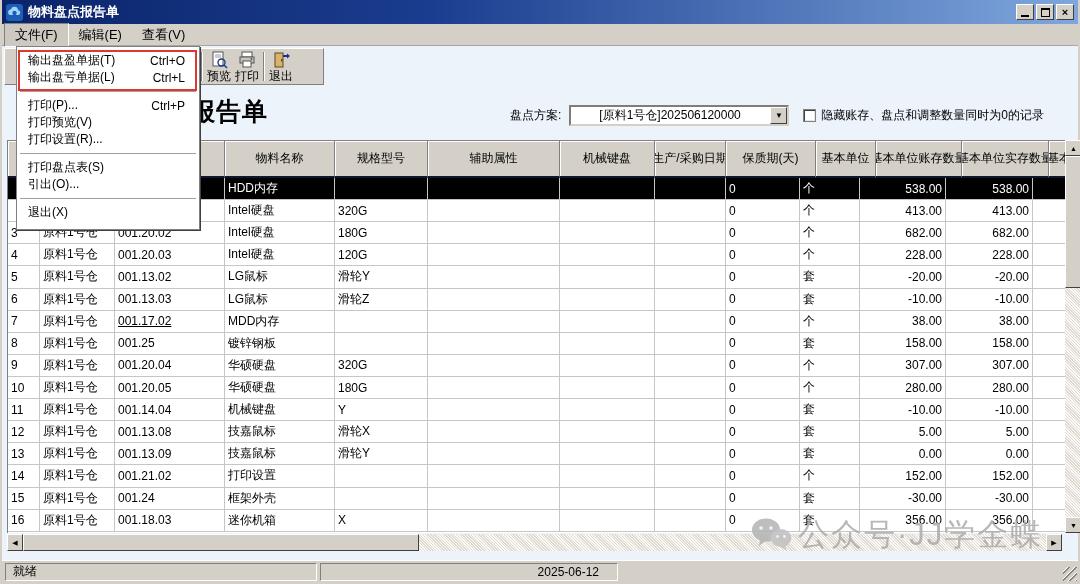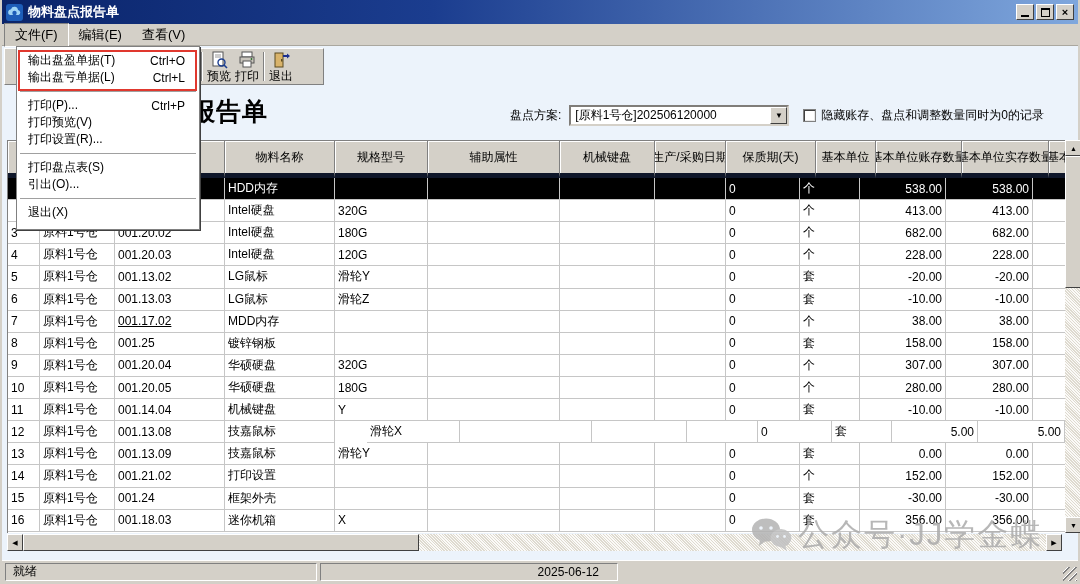--- a/index.html
+++ b/index.html
@@ -49,21 +49,21 @@
   .tsep { width:2px; margin:3px 2px; border-left:1px solid #808080; border-right:1px solid #fff; }
   
   .pagetitle {
     position:absolute; left:84px; top:95px; font-size:25px; font-weight:bold;
     letter-spacing:1px; color:#000;
   }
   .schemerow { position:absolute; left:508px; top:104px; height:22px; display:flex; align-items:center; }
   .schemelabel { margin-right:8px; }
   .combo {
     width:220px; height:21px; background:#fff;
-    border:2px inset #d4d0c8; display:flex; align-items:center;
+    border:2px inset #d4d0c8; display:flex; align-items:center;padding-left:24px;
   }
   .combo .val { flex:1; padding:0 4px; white-space:nowrap; overflow:hidden; }
   .combo .drop {
     width:17px; height:100%; background:#d4d0c8; flex:none;
     border:1px solid; border-color:#fff #404040 #404040 #fff;
     display:flex; align-items:center; justify-content:center; font-size:8px; color:#000;
   }
   .checkwrap { display:flex; align-items:center; margin-left:14px; }
   .checkbox {
     width:13px; height:13px; background:#fff; flex:none;
@@ -71,21 +71,21 @@
   }
   .checklabel { margin-left:5px; }
   
   .grid {
     position:absolute; left:5px; top:140px; width:1058px; height:393px;
     border-left:1px solid #808080; border-top:1px solid #808080; background:#fff; overflow:hidden;
   }
   .hrow { display:flex; height:37px; }
   .hcell {
     flex:none; background:#d4d0c8; color:#000;
-    border-right:1px solid #808080; border-bottom:5px solid #0f172a;
+    border-right:1px solid #808080; border-bottom:2px solid #0f172a;
     box-shadow:inset 1px 1px 0 #fff;
     display:flex; align-items:center; justify-content:center;
     font-size:12px; overflow:hidden; white-space:nowrap;
   }
   .drow { display:flex; height:22.12px; background:#fff; }
   .drow.sel { background:#000; color:#fff; }
   .cell {
     flex:none; border-right:1px solid #c6c6c6; border-bottom:1px solid #c6c6c6;
     padding:0 3px; display:flex; align-items:center; overflow:hidden; white-space:nowrap;
     font-size:12px;
@@ -405,21 +405,21 @@
           <div class="cell" style="width: 60px;">套</div>
           <div class="cell r" style="width: 86px;">-10.00</div>
           <div class="cell r" style="width: 87px;">-10.00</div>
           <div class="cell" style="width: 33px;"></div>
         </div>
         <div class="drow">
           <div class="cell" style="width: 32px;">12</div>
           <div class="cell" style="width: 75px;">原料1号仓</div>
           <div class="cell" style="width: 110px;">001.13.08</div>
           <div class="cell" style="width: 110px;">技嘉鼠标</div>
-          <div class="cell" style="width: 93px; margin-left: 32px;">滑轮X</div>
+          <div class="cell" style="width: 93px;">滑轮X</div>
           <div class="cell" style="width: 132px;"></div>
           <div class="cell" style="width: 95px;"></div>
           <div class="cell" style="width: 71px;"></div>
           <div class="cell" style="width: 74px;">0</div>
           <div class="cell" style="width: 60px;">套</div>
           <div class="cell r" style="width: 86px;">5.00</div>
           <div class="cell r" style="width: 87px;">5.00</div>
           <div class="cell" style="width: 33px;"></div>
         </div>
         <div class="drow">

